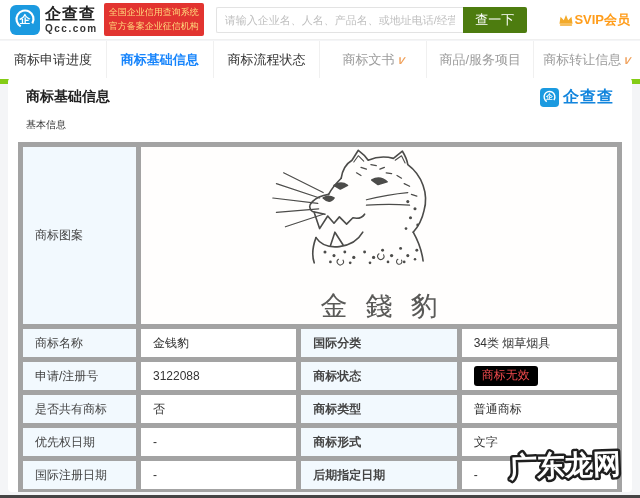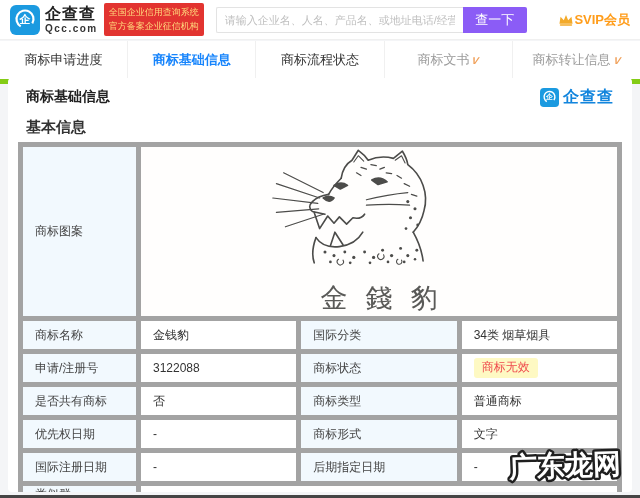--- a/index.html
+++ b/index.html
@@ -13,21 +13,21 @@
   .logo-mark { width:30px; height:30px; flex:0 0 auto; }
   .logo-text { margin-left:5px; line-height:1; }
   .logo-name { font-size:16px; font-weight:bold; color:#222; letter-spacing:1px; }
   .logo-domain { font-size:10px; font-weight:bold; color:#333; letter-spacing:1.5px; margin-top:2px; }
   .cert-badge { margin-left:6px; background:#e23430; color:#ffd87c; border-radius:2px;
     font-size:9px; line-height:1.45; padding:3px 5px; text-align:center; white-space:nowrap; }
   .search-box { display:flex; margin-left:12px; height:26px; }
   .search-input { width:247px; height:26px; border:1px solid #e3e3e3; border-right:none;
     border-radius:2px 0 0 2px; padding:0 8px; font-size:11px; color:#333; outline:none; }
   .search-input::placeholder { color:#bfbfbf; }
-  .search-btn { width:64px; height:26px; background:#8b5cf6; color:#fff; border:none;
+  .search-btn { width:64px; height:26px; background:#4d7c0f; color:#fff; border:none;
     border-radius:0 2px 2px 0; font-size:13px; cursor:pointer; }
   .svip { margin-left:auto; display:flex; align-items:center; cursor:pointer; }
   .svip-label { color:#ff9d1b; font-size:13px; font-weight:bold; }
 
   
   .tab-bar { position:absolute; top:41px; left:0; right:0; height:43px; background:#fff;
     display:flex; border-bottom:5px solid #84cc16; }
   .tab { flex:1; display:flex; align-items:center; justify-content:center; gap:3px;
     font-size:13px; color:#333; border-right:1px solid #f0f0f0; cursor:pointer; white-space:nowrap; }
   .tab:last-child { border-right:none; }
@@ -36,36 +36,36 @@
   .vip-mark { color:#f0a05a; font-size:10px; font-weight:bold; font-style:italic; transform:skewX(-8deg); }
 
   
   .card { position:absolute; top:78px; left:8px; right:8px; height:414px; background:#fff;
     border-radius:4px; padding:8px 10px 0; overflow:hidden; }
   .card-head { display:flex; align-items:center; justify-content:space-between; height:22px; padding:0 8px; }
   .page-title { font-size:14px; font-weight:bold; color:#222; }
   .brand { display:flex; align-items:center; gap:4px; }
   .brand-mark { width:19px; height:19px; }
   .brand-name { font-size:16px; font-weight:bold; color:#1285dd; letter-spacing:1px; }
-  .section-title { margin:10px 0 0; padding:0 8px; height:16px; font-size:15px; font-weight:bold; color:#333; }
+  .section-title { margin:10px 0 0; padding:0 8px; height:16px; font-size:10px; font-weight:normal; color:#333; }
 
   
   table.info { width:100%; border-collapse:collapse; margin-top:8px; table-layout:fixed; }
   table.info td { border:5px solid #a3a3a3; font-size:12px; vertical-align:middle; }
   td.lbl { width:118px; background:#f2f9fe; color:#444; padding-left:12px; }
   td.val { color:#333; padding-left:12px; }
   td.val1 { width:180px; }
-  td.lbl2 { width:118px; }
+  td.lbl2 { width:118px;font-weight:bold; }
   tr.data-row { height:33px; }
   tr.last-row { height:18px; }
   td.img-cell { height:167px; text-align:center; background:#fffefd; }
   .tm-image { display:inline-block; }
   .tm-caption { font-family:"Liberation Serif","DejaVu Serif",serif; font-size:27px; color:#5a5a58;
-    letter-spacing:18px; margin-left:18px; margin-top:10px; }
-  .status-badge { display:inline-block; background:#fef9c3; color:#ef4a4d; border-radius:3px;
+    letter-spacing:18px; margin-left:18px; margin-top:18px; }
+  .status-badge { display:inline-block; background:#000000; color:#ef4a4d; border-radius:3px;
     padding:2px 8px; font-size:12px; line-height:1.3; }
 
   
   .watermark { position:absolute; right:6px; bottom:8px; }
   .bottom-strip { position:absolute; left:0; right:0; bottom:0; height:3px; background:#454545; }
 </style>
 </head>
 <body>
 
 <div class="viewport">
@@ -105,20 +105,23 @@
     </div>
     <div class="tab active">
       <span>商标基础信息</span>
     </div>
     <div class="tab">
       <span>商标流程状态</span>
     </div>
     <div class="tab muted">
       <span>商标文书</span>
       <span class="vip-mark">V</span>
+    </div>
+    <div class="tab muted">
+      <span>商品/服务项目</span>
     </div>
     <div class="tab muted">
       <span>商标转让信息</span>
       <span class="vip-mark">V</span>
     </div>
   </nav>
 
   <main class="card">
     <div class="card-head">
       <div class="page-title">商标基础信息</div>

